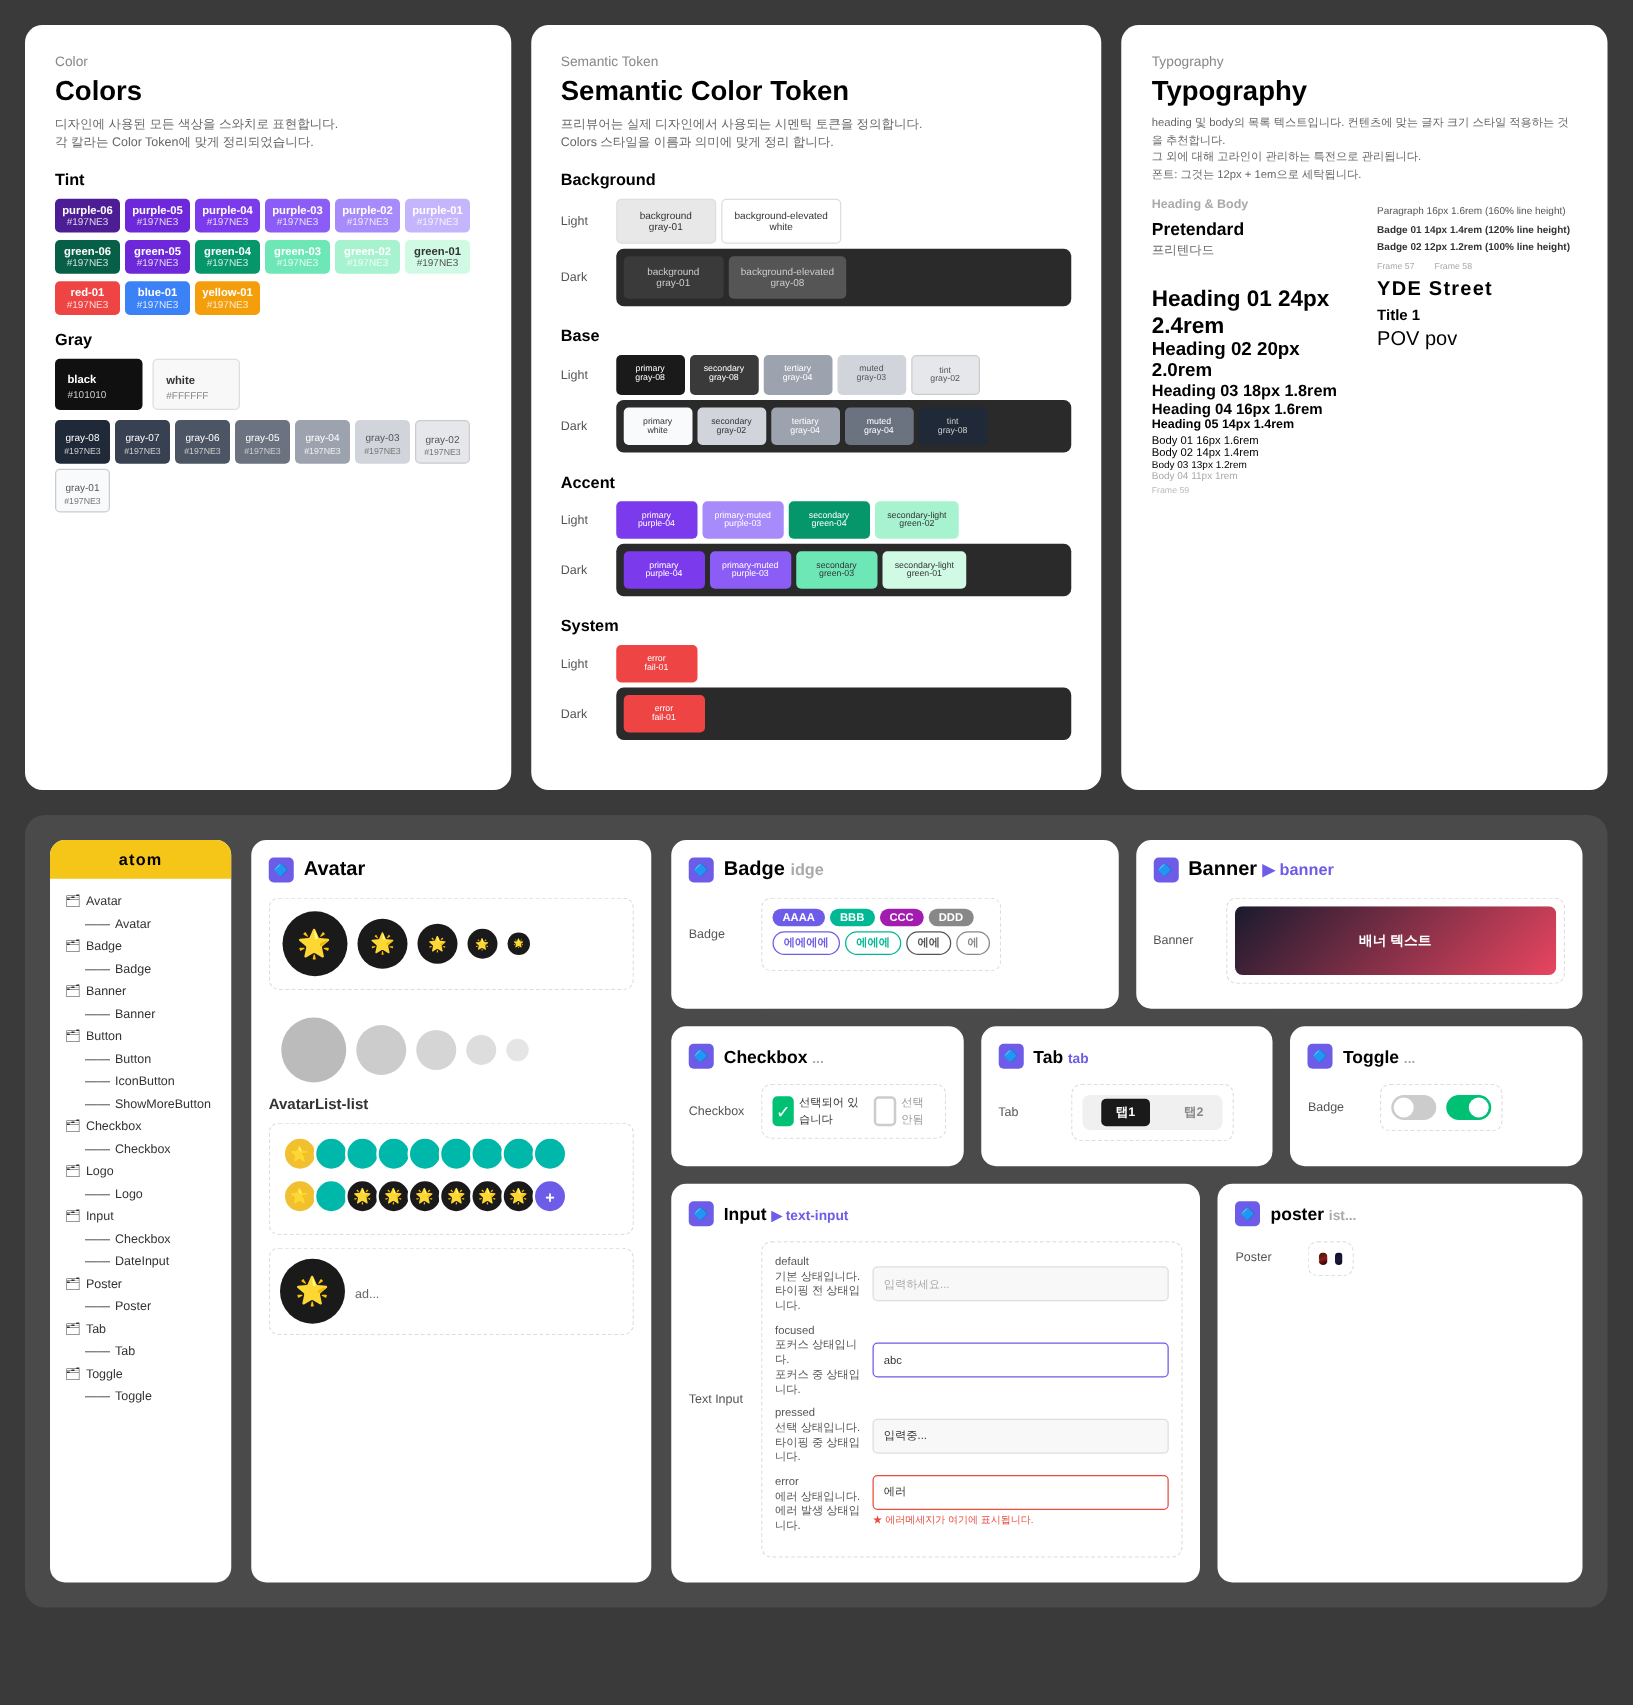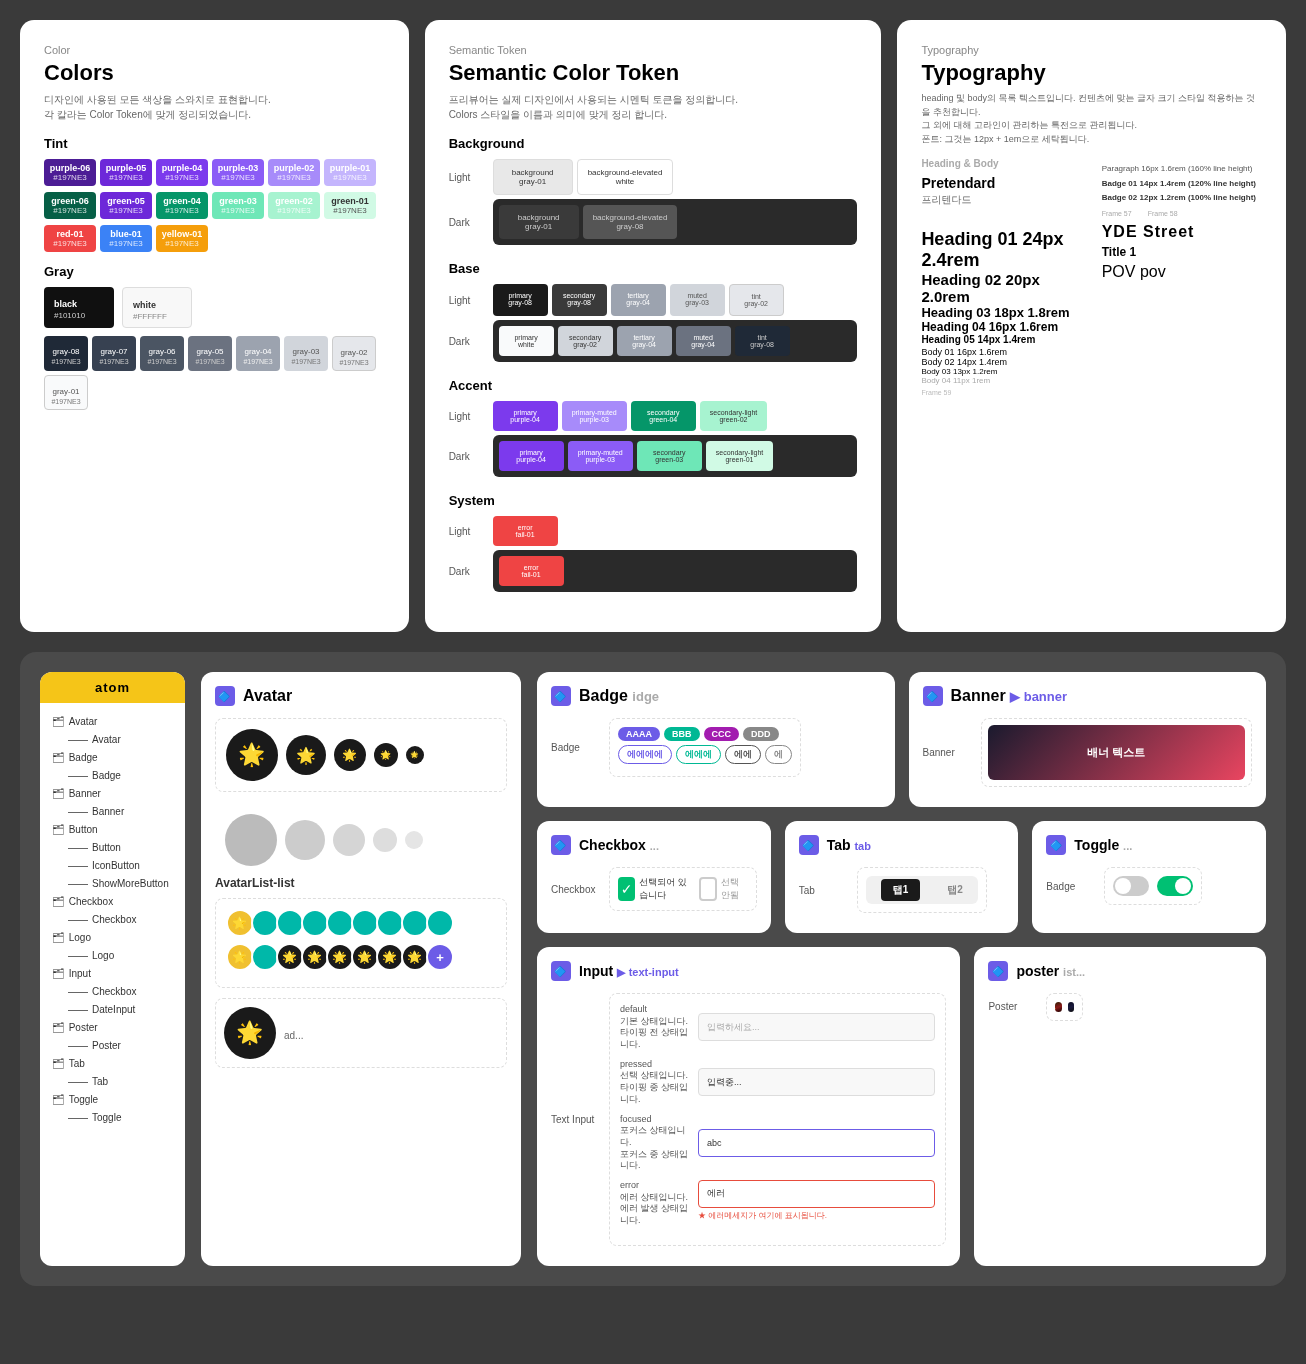--- a/index.html
+++ b/index.html
@@ -1115,27 +1115,27 @@
         <div class="component-content-row">
           <div class="component-row-label">Text Input</div>
           <div style="flex:1;border:1px dashed #ddd;border-radius:8px;padding:10px">
 
             <div class="input-field-row">
               <div class="input-desc">default<br>기본 상태입니다.<br>타이핑 전 상태입니다.</div>
               <div class="input-box" style="color:#aaa">입력하세요...</div>
             </div>
 
             <div class="input-field-row">
+              <div class="input-desc">focused<br>포커스 상태입니다.<br>포커스 중 상태입니다.</div>
+              <div class="input-box focused">abc</div>
+            </div>
+
+            <div class="input-field-row">
               <div class="input-desc">pressed<br>선택 상태입니다.<br>타이핑 중 상태입니다.</div>
               <div class="input-box">입력중...</div>
-            </div>
-
-            <div class="input-field-row">
-              <div class="input-desc">focused<br>포커스 상태입니다.<br>포커스 중 상태입니다.</div>
-              <div class="input-box focused">abc</div>
             </div>
 
             <div class="input-field-row" style="align-items:flex-start">
               <div class="input-desc">error<br>에러 상태입니다.<br>에러 발생 상태입니다.</div>
               <div style="flex:1">
                 <div class="input-box error">에러</div>
                 <div class="error-text">★ 에러메세지가 여기에 표시됩니다.</div>
               </div>
             </div>
           </div>

